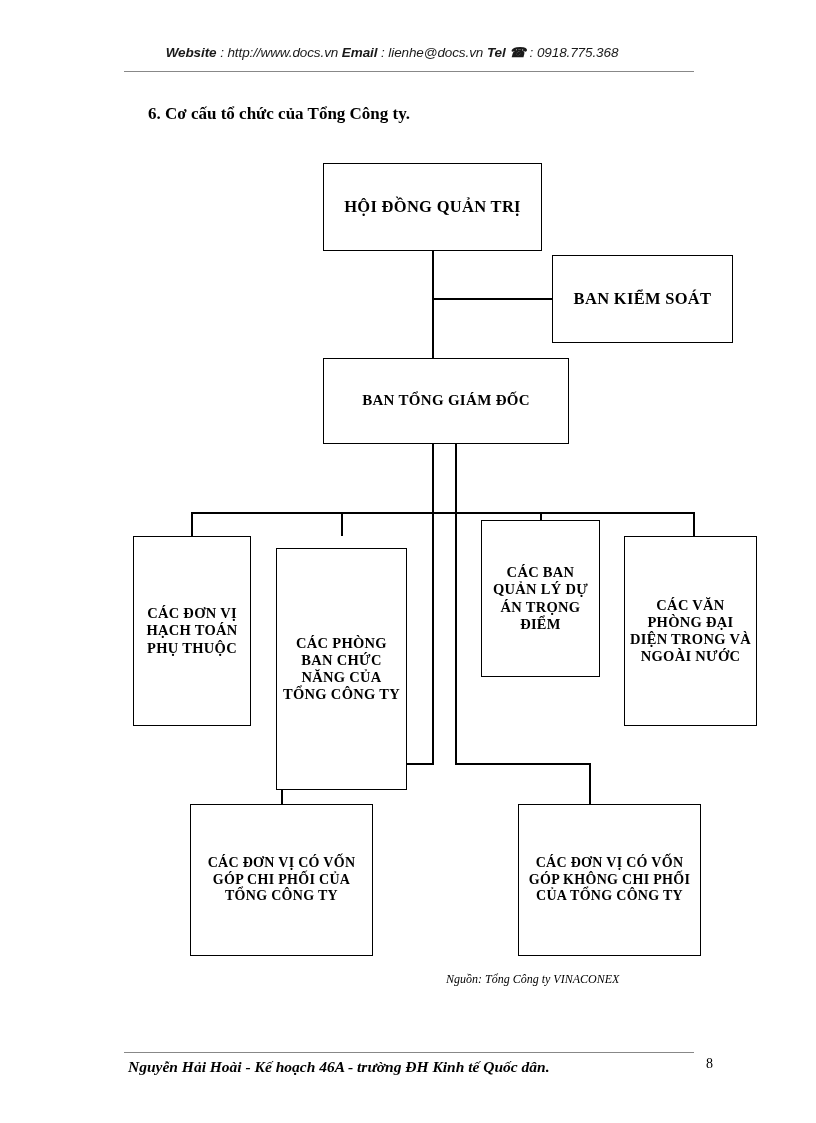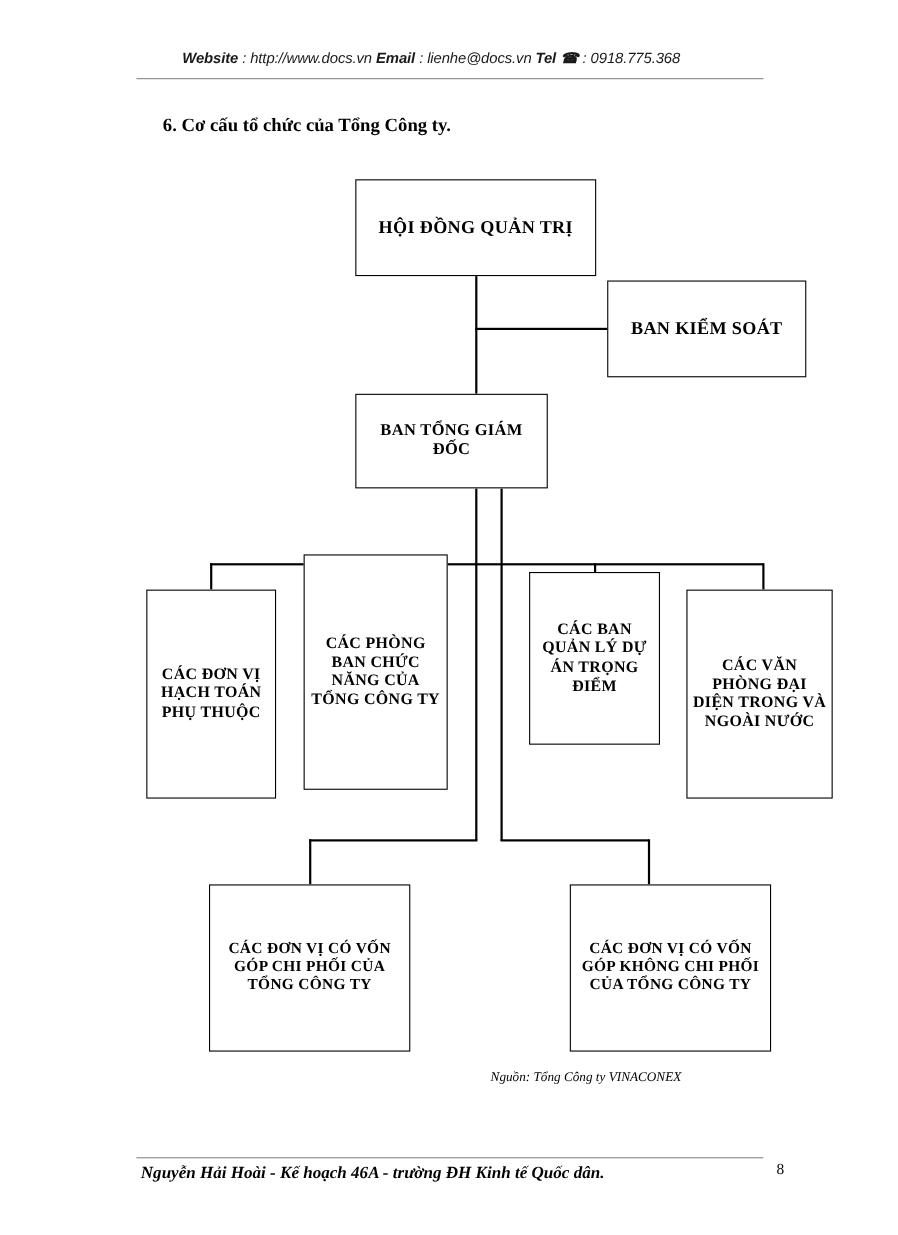--- a/index.html
+++ b/index.html
@@ -167,29 +167,29 @@
   <div class="conn conn-v" style="left:589px; top:763px; height:41px;"></div>
 
   <div class="node node-l1" style="left:552px; top:255px; width:181px; height:88px;">
     <span>BAN KIỂM SOÁT</span>
   </div>
 
   <div class="node node-l1" style="left:323px; top:163px; width:219px; height:88px;">
     <span>HỘI ĐỒNG QUẢN TRỊ</span>
   </div>
 
-  <div class="node node-l2" style="left:323px; top:358px; width:175px; height:86px;">
+  <div class="node node-l2" style="left:323px; top:358px; width:246px; height:86px;">
     <span>BAN TỔNG GIÁM ĐỐC</span>
   </div>
 
   <div class="node node-l3" style="left:133px; top:536px; width:118px; height:190px;">
     <span>CÁC ĐƠN VỊ HẠCH TOÁN PHỤ THUỘC</span>
   </div>
 
-  <div class="node node-l3" style="left:276px; top:504px; width:131px; height:214px;">
+  <div class="node node-l3" style="left:276px; top:548px; width:131px; height:242px;">
     <span>CÁC PHÒNG BAN CHỨC NĂNG CỦA TỔNG CÔNG TY</span>
   </div>
 
   <div class="node node-l3" style="left:481px; top:520px; width:119px; height:157px;">
     <span>CÁC BAN QUẢN LÝ DỰ ÁN TRỌNG ĐIỂM</span>
   </div>
 
   <div class="node node-l3" style="left:624px; top:536px; width:133px; height:190px;align-items:center;">
     <span>CÁC VĂN PHÒNG ĐẠI DIỆN TRONG VÀ NGOÀI NƯỚC</span>
   </div>

